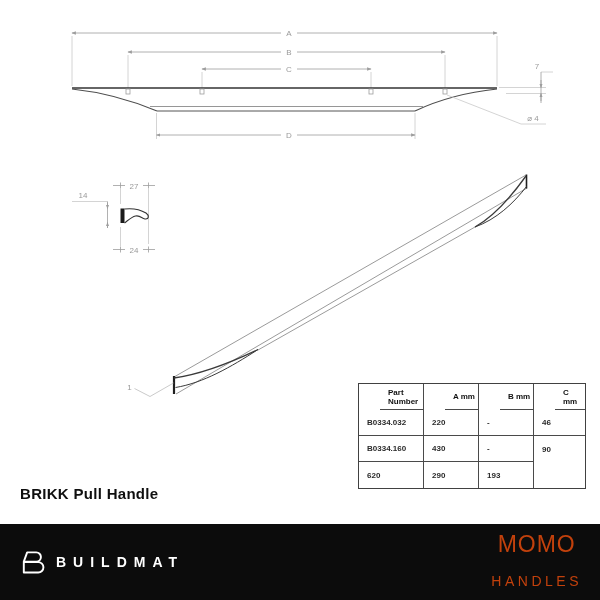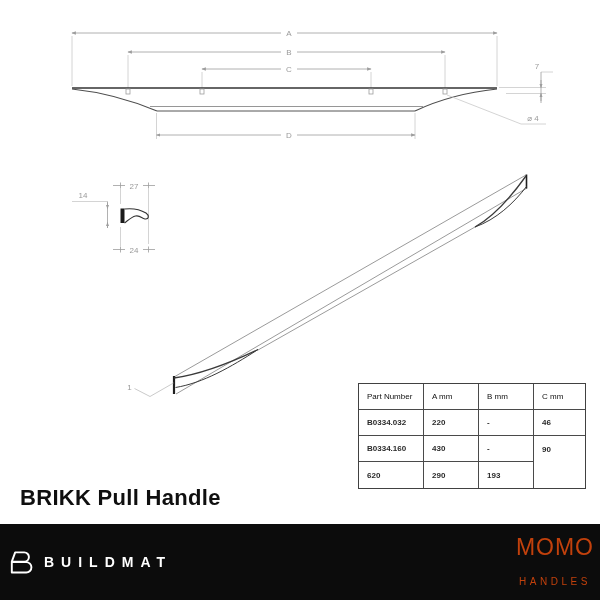--- a/index.html
+++ b/index.html
@@ -4,51 +4,51 @@
 <style>
   html,body{margin:0;padding:0;background:#e8e8e8;}
   .page{
     position:relative;width:600px;height:600px;background:#ffffff;
     overflow:hidden;font-family:"Liberation Sans",sans-serif;
   }
   svg text{font-family:"Liberation Sans",sans-serif;}
   .dimtext{font-size:8px;fill:#9a9a9a;}
   .page-title{
     position:absolute;left:20px;top:485px;margin:0;
-    font-size:22px;font-weight:bold;color:#0f0f0f;letter-spacing:.3px;
+    font-size:15px;font-weight:bold;color:#0f0f0f;letter-spacing:.3px;
   }
   
   .spec-table{
     position:absolute;left:358px;top:383px;width:228px;
     border:1.5px solid #414141;display:grid;
     grid-template-columns:65px 55px 55px 1fr;
     grid-template-rows:26px 26px 26px 26px;
     background:#fff;box-sizing:border-box;
   }
   .spec-table .cell{
     border-right:1px solid #4a4a4a;border-bottom:1px solid #4a4a4a;
     display:flex;align-items:center;padding-left:8px;box-sizing:border-box;
     font-size:8px;color:#2a2a2a;font-weight:bold;
   }
   .spec-table .cell:nth-child(4n){border-right:none;}
   .spec-table .cell:nth-last-child(-n+4){border-bottom:none;}
-  .spec-table .head{font-weight:normal;color:#111;}
+  .spec-table .head{font-weight:bold;color:#111;margin-left:21px;}
   
   .footer{
     position:absolute;left:0;top:524px;width:600px;height:76px;background:#0c0c0c;
     display:flex;align-items:center;justify-content:space-between;
-    padding:0 6px;box-sizing:border-box;
+    padding:0 18px;box-sizing:border-box;
   }
   .brand-left{display:flex;align-items:center;gap:11px;}
   .buildmat-text{
     color:#ffffff;font-size:14px;font-weight:bold;letter-spacing:7px;
   }
   .brand-right{text-align:center;color:#c2410c;margin-top:-2px;}
   .momo-text{font-size:23px;font-weight:400;letter-spacing:1px;line-height:1;}
-  .momo-sub{font-size:10px;letter-spacing:3.5px;margin-top:17px;}
+  .momo-sub{font-size:14px;letter-spacing:3.5px;margin-top:17px;}
 </style>
 </head>
 <body>
 
 <div class="page">
 
   
   <svg width="600" height="524" viewBox="0 0 600 524">
     <defs>
       <marker id="arrE" viewBox="0 0 8 8" refX="7" refY="4" markerWidth="5.5" markerHeight="5.5" orient="auto">

